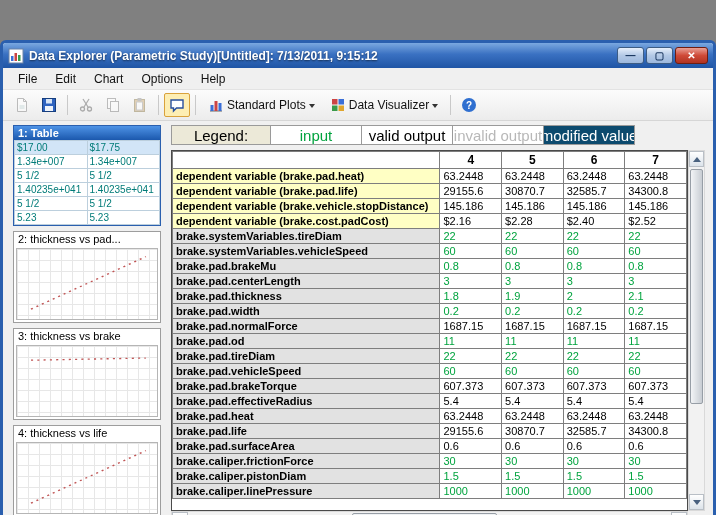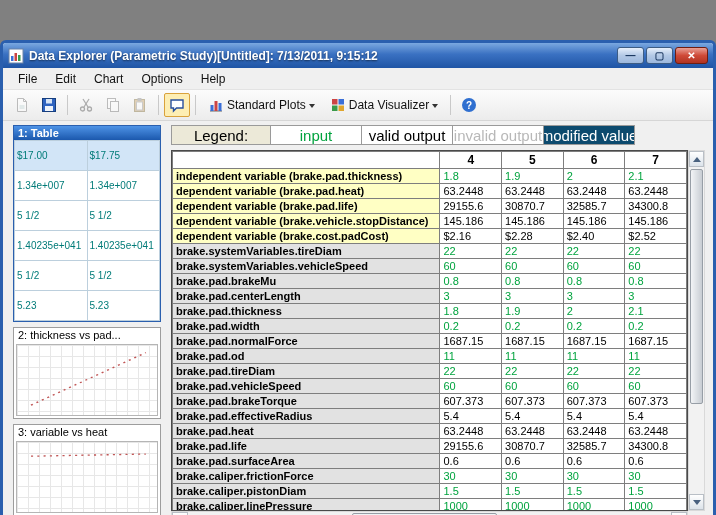--- a/index.html
+++ b/index.html
@@ -46,21 +46,21 @@
   .content { flex:1; display:flex; padding:4px 8px 2px 10px; gap:10px; overflow:hidden; background:#f0f0f0; }
 
   
   .sidebar { width:148px; flex:0 0 148px; display:flex; flex-direction:column; gap:5px; overflow:hidden; }
   .thumb { border:1px solid #9d9d9d; background:#fff; flex:0 0 auto; }
   .thumb.selected { border-color:#2a5fae; }
   .thumb-header { font-size:11px; padding:1px 4px; color:#000; background:#fff;
                   white-space:nowrap; overflow:hidden; }
   .thumb.selected .thumb-header { background:linear-gradient(#4e93e6,#1b58ad); color:#fff; font-weight:bold; }
   .mini-table { width:100%; border-collapse:collapse; font-size:10px; color:#007b78; table-layout:fixed; }
-  .mini-table td { border:1px solid #bccfdd; height:30px; padding:0 2px;
+  .mini-table td { border:1px solid #bccfdd; height:14px; padding:0 2px;
                    white-space:nowrap; overflow:hidden; }
   .mini-table tr.hl td { background:#d2e5f7; }
   .mini-chart { height:72px; margin:2px; border:1px solid #b5b5b5; position:relative; background:#fff;
       background-image:linear-gradient(#e7e7e7 1px, transparent 1px),
                        linear-gradient(90deg,#e7e7e7 1px, transparent 1px);
       background-size:11px 11px; }
   .mini-chart svg { position:absolute; inset:0; width:100%; height:100%; }
 
   
   .main { flex:1; display:flex; flex-direction:column; overflow:hidden; }
@@ -268,21 +268,21 @@
         </div>
         <div class="thumb">
           <div class="thumb-header">2: thickness vs pad...</div>
           <div class="mini-chart">
             <svg viewBox="0 0 100 64" preserveAspectRatio="none">
               <line x1="10" y1="55" x2="92" y2="7" stroke="#c05555" stroke-width="1.2" stroke-dasharray="1.5,3"></line>
             </svg>
           </div>
         </div>
         <div class="thumb">
-          <div class="thumb-header">3: variable vs heat</div>
+          <div class="thumb-header">3: thickness vs brake</div>
           <div class="mini-chart">
             <svg viewBox="0 0 100 64" preserveAspectRatio="none">
               <line x1="10" y1="13" x2="92" y2="11" stroke="#c05555" stroke-width="1.2" stroke-dasharray="1.5,3"></line>
             </svg>
           </div>
         </div>
         <div class="thumb">
           <div class="thumb-header">4: thickness vs life</div>
           <div class="mini-chart">
             <svg viewBox="0 0 100 64" preserveAspectRatio="none">
@@ -307,27 +307,20 @@
             <thead>
                 <tr>
                   <th class="corner"></th>
                   <th class="colhead">4</th>
                   <th class="colhead">5</th>
                   <th class="colhead">6</th>
                   <th class="colhead">7</th>
                 </tr>
               </thead>
             <tbody>
-                <tr>
-                  <td class="rowname yellow">independent variable (brake.pad.thickness)</td>
-                  <td class="val green">1.8</td>
-                  <td class="val green">1.9</td>
-                  <td class="val green">2</td>
-                  <td class="val green">2.1</td>
-                </tr>
                 <tr>
                   <td class="rowname yellow">dependent variable (brake.pad.heat)</td>
                   <td class="val">63.2448</td>
                   <td class="val">63.2448</td>
                   <td class="val">63.2448</td>
                   <td class="val">63.2448</td>
                 </tr>
                 <tr>
                   <td class="rowname yellow">dependent variable (brake.pad.life)</td>
                   <td class="val">29155.6</td>

